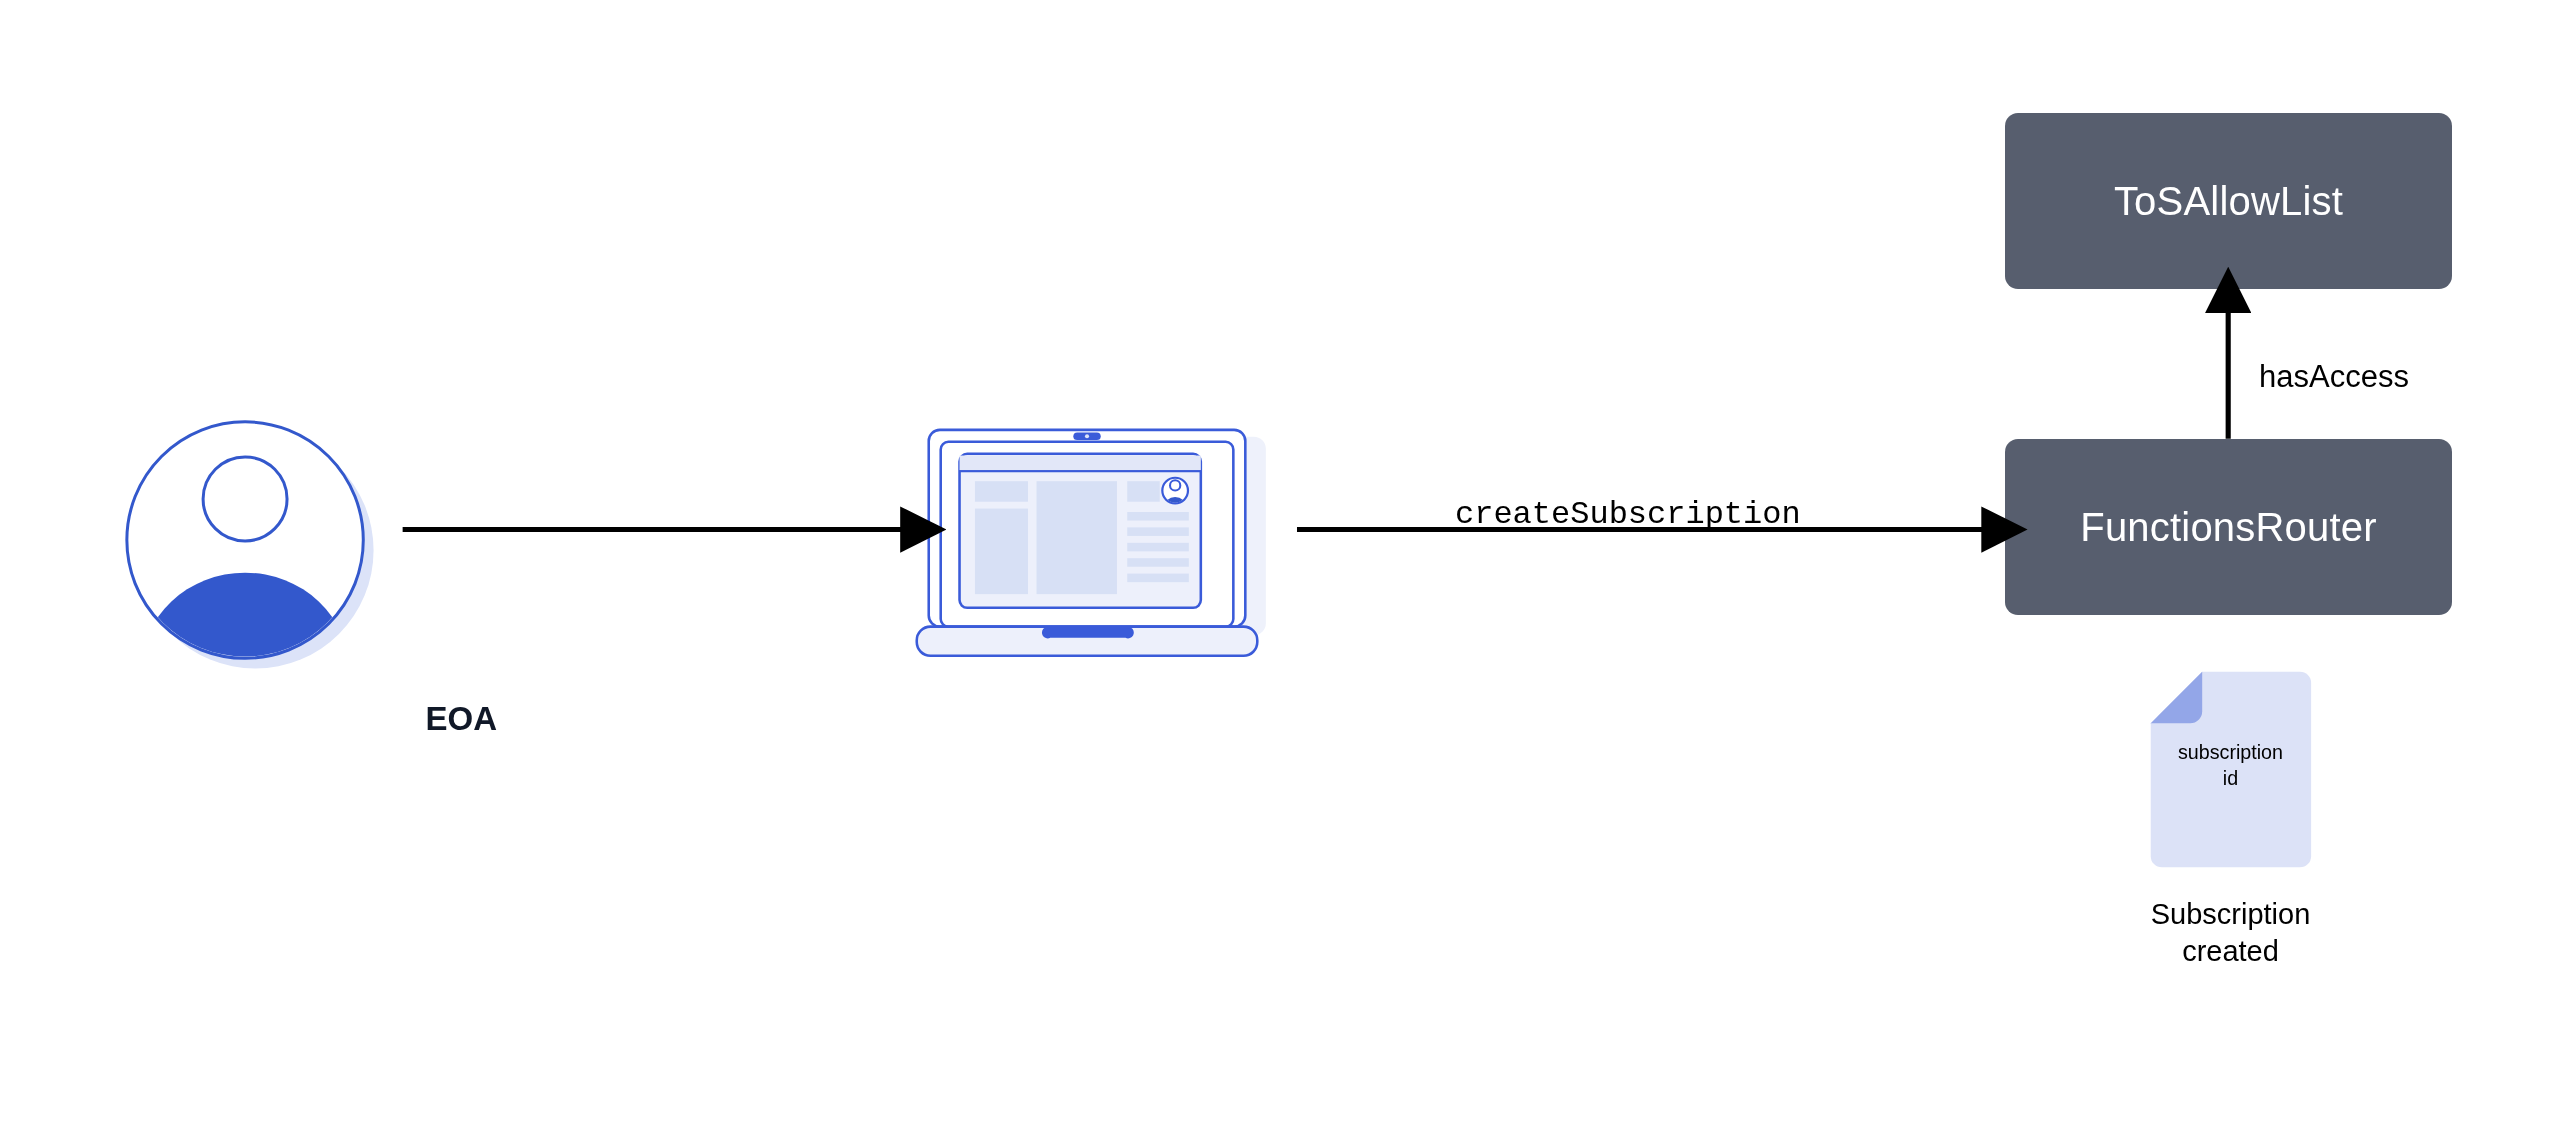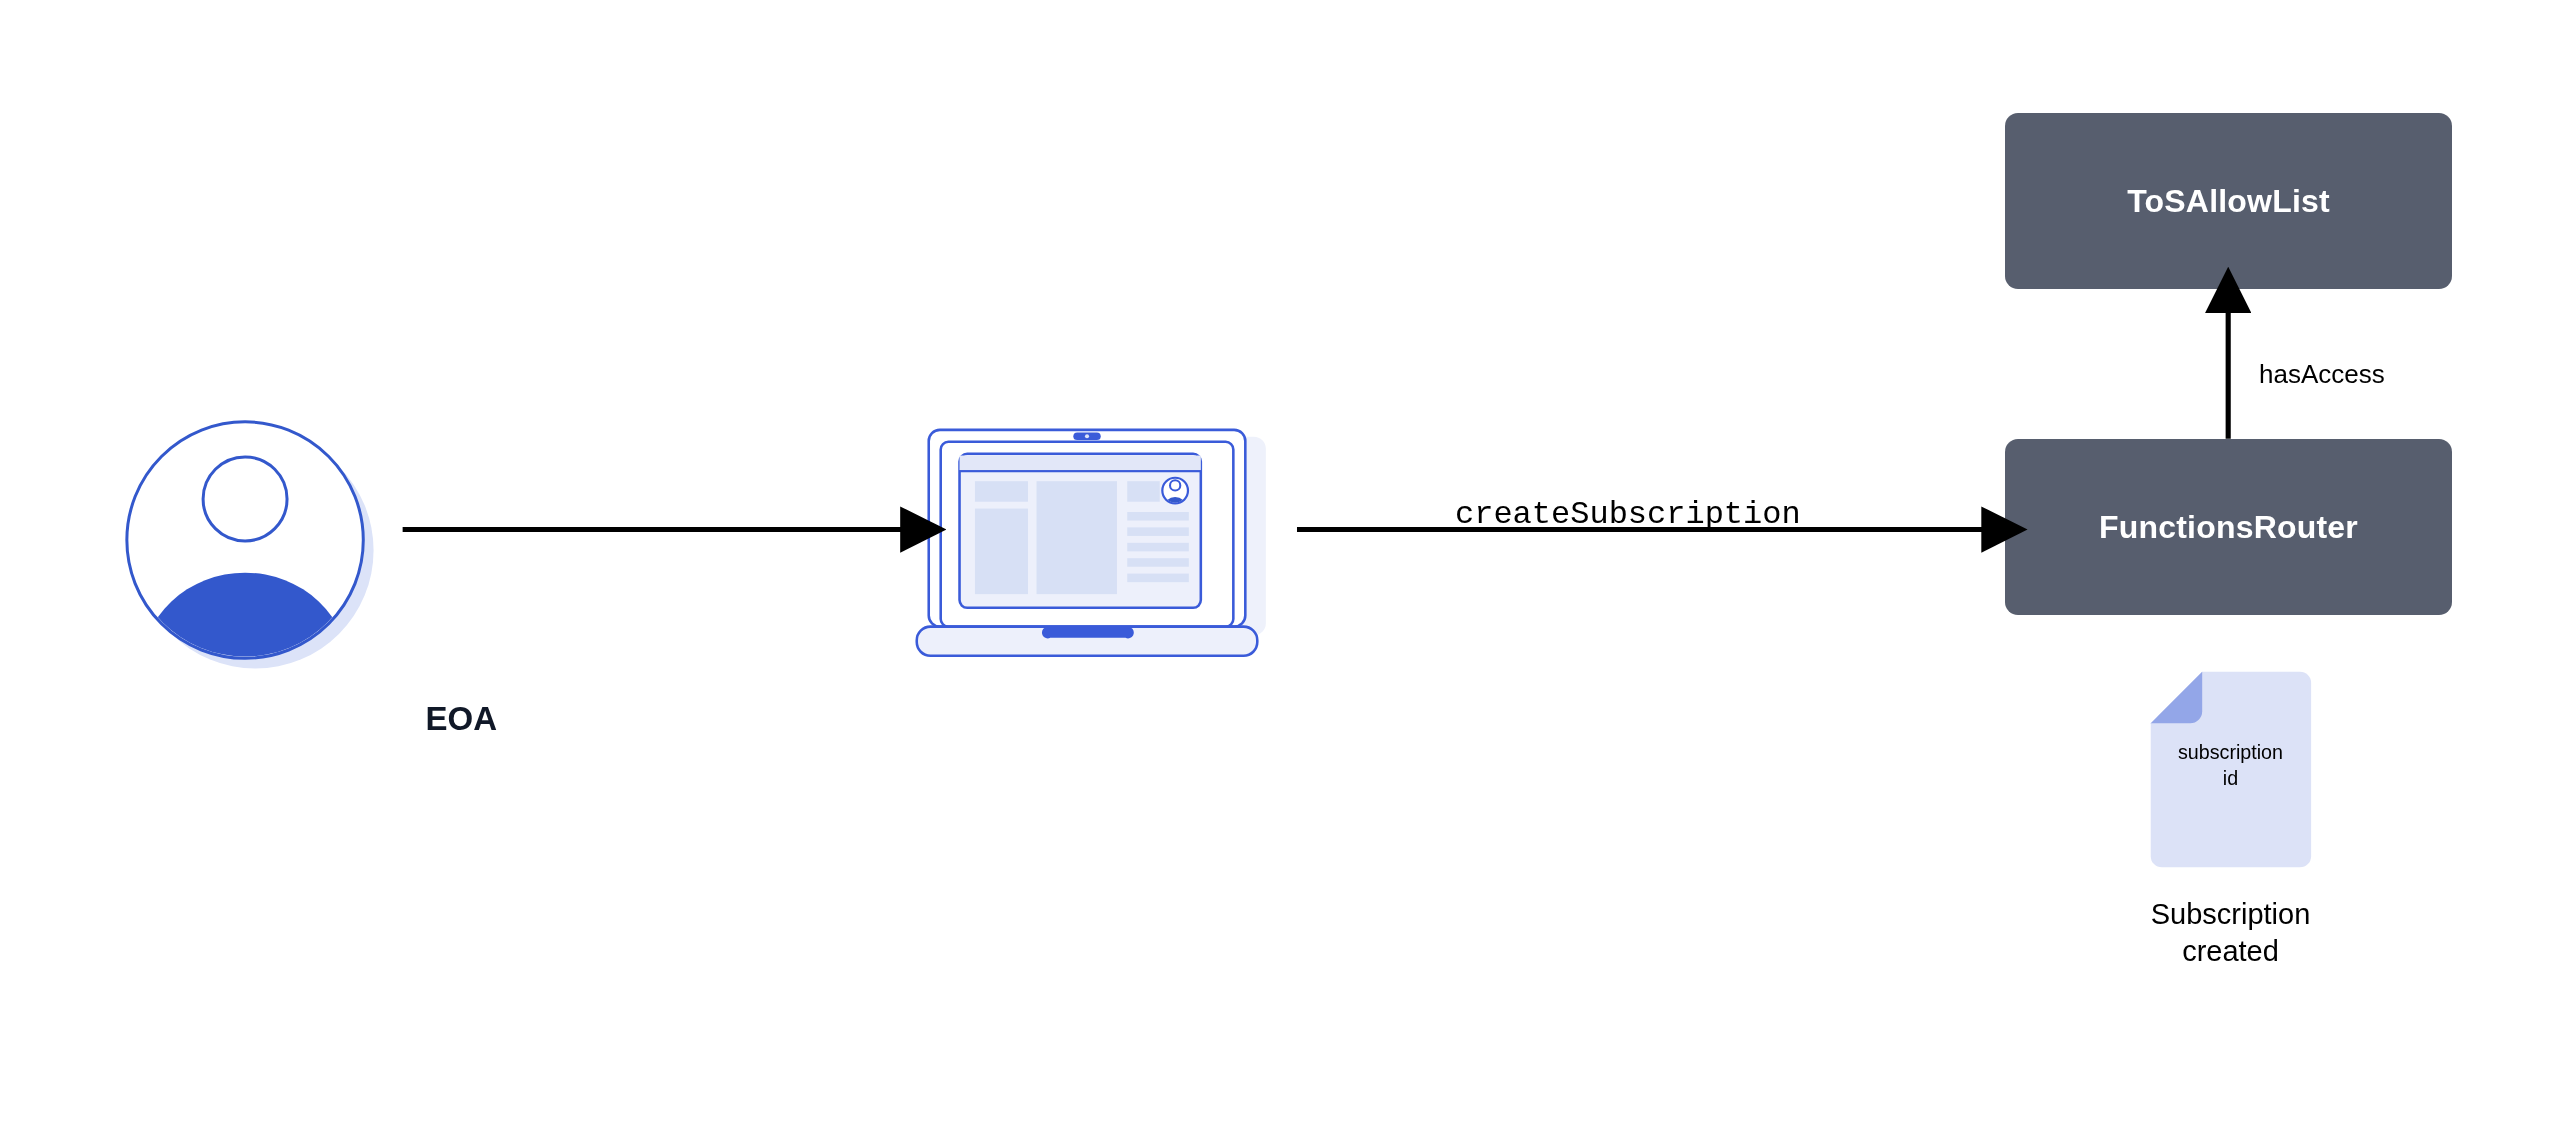--- a/index.html
+++ b/index.html
@@ -26,22 +26,22 @@
     position: absolute;
     border-radius: 13px;
     display: flex;
     align-items: center;
     justify-content: center;
     box-sizing: border-box;
   }
   .box-label {
     color: #ffffff;
     font-family: "Liberation Sans", sans-serif;
-    font-weight: bold;
-    font-size: 32px;
+    font-weight: normal;
+    font-size: 40px;
     letter-spacing: 0.2px;
     line-height: 1;
     white-space: nowrap;
   }
 
   #box-tos-allow-list {
     left: 2005px;
     top: 113px;
     width: 447px;
     height: 176px;
@@ -75,21 +75,21 @@
     top: 472px;
     font-family: "Liberation Mono", "DejaVu Sans Mono", monospace;
     font-size: 32px;
     letter-spacing: 0px;
     margin-top: 27px;
   }
   #label-has-access {
     left: 2259px;
     top: 361px;
     font-family: "Liberation Sans", sans-serif;
-    font-size: 26px;
+    font-size: 31px;
   }
 
   
   .node-caption {
     position: absolute;
     color: #101828;
     font-family: "Liberation Sans", sans-serif;
     font-weight: bold;
     font-size: 33px;
     line-height: 1.15;

